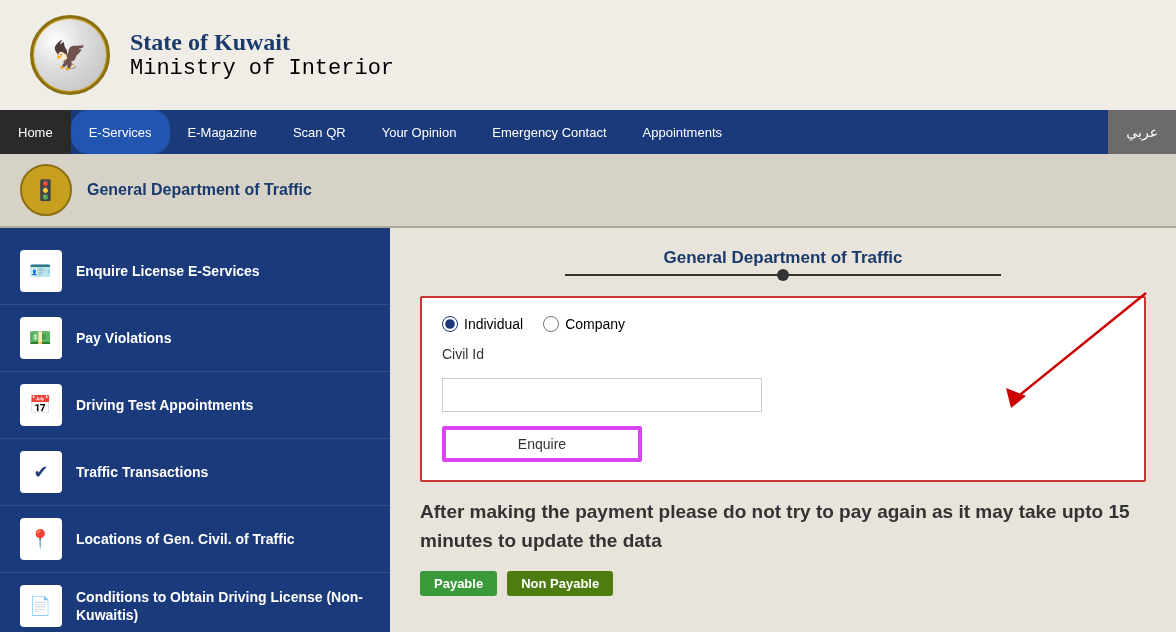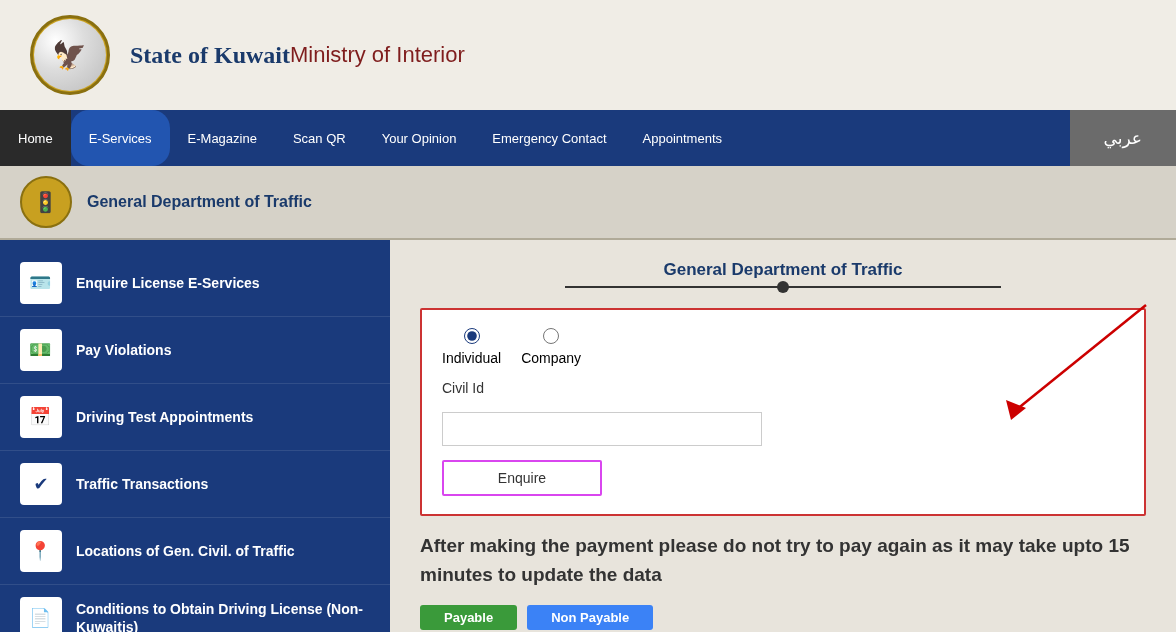--- a/index.html
+++ b/index.html
@@ -27,50 +27,50 @@
     .logo-inner {
       width: 72px; height: 72px;
       border-radius: 50%;
       background: radial-gradient(circle at 30% 30%, #fff 0%, #ddd 40%, #bbb 100%);
       display: flex; align-items: center; justify-content: center;
       font-size: 10px; color: #333; text-align: center;
     }
     .logo-eagle {
       font-size: 28px;
     }
-    .header-title { display: flex; flex-direction: row; }
+    .header-title { display: flex; flex-direction: column; }
     .header-title-en { font-size: 24px; font-weight: bold; color: #1a3a6b; font-family: 'Times New Roman', serif; }
-    .header-title-sub { font-size: 22px; color: #7f1d1d; font-family: Liberation Sans, sans-serif; }
+    .header-title-sub { font-size: 22px; color: #000000; font-family: Liberation Mono, monospace; }
 
     
     .navbar {
       background: #1a3a7c;
       display: flex;
       align-items: stretch;
-      height: 56px;
+      height: 44px;
     }
     .nav-item {
       color: #fff;
       padding: 0 18px;
       display: flex; align-items: center;
       font-size: 13px;
       cursor: pointer;
       white-space: nowrap;
       border: none; background: none;
       text-decoration: none;
     }
     .nav-item.active { background: #2255b0; border-radius: 18px; }
     .nav-item.home { background: #2a2a2a; }
     .nav-arabic {
       margin-left: auto;
       background: #6b6b6b;
       color: #fff;
-      padding: 0 34px;
+      padding: 0 18px;
       display: flex; align-items: center;
-      font-size: 17px;
+      font-size: 14px;
       cursor: pointer;
     }
 
     
     .dept-header {
       background: #d6d2c8;
       padding: 10px 20px;
       display: flex;
       align-items: center;
       gap: 15px;
@@ -174,21 +174,20 @@
       gap: 20px;
       margin-bottom: 14px;
       align-items: center;
     }
     .radio-label {
       display: flex;
       align-items: center;
       gap: 6px;
       font-size: 14px;
       cursor: pointer;
-      flex-direction: column;
     }
     .radio-label input[type="radio"] {
       width: 16px; height: 16px;
       accent-color: #1a3a7c;
     }
     .field-label {
       font-size: 14px;
       color: #333;
       margin-bottom: 16px;
     }
@@ -196,24 +195,24 @@
       width: 320px;
       height: 34px;
       border: 1px solid #ccc;
       padding: 4px 8px;
       font-size: 14px;
       display: block;
       margin-bottom: 14px;
       background: #fff;
     }
     .enquire-btn {
-      width: 160px;
+      width: 200px;
       height: 36px;
       background: #fff;
-      border: 2px solid #d946ef;
+      border: 4px solid #d946ef;
       color: #333;
       font-size: 14px;
       cursor: pointer;
       border-radius: 2px;
       display: flex; align-items: center; justify-content: center;
     }
 
     
     .arrow-overlay {
       position: absolute;
@@ -231,28 +230,28 @@
     }
     .warning-text strong { font-weight: bold; }
 
     
     .legend-row {
       display: flex;
       gap: 10px;
       align-items: center;
     }
     .badge {
-      padding: 5px 24px;
+      padding: 5px 14px;
       border-radius: 3px;
       font-size: 13px;
       color: #fff;
       font-weight: bold;
     }
     .badge-payable { background: #3a9a3a; }
-    .badge-nonpayable { background: #3b82f6; }
+    .badge-nonpayable { background: #4d7c0f; }
   </style>
 </head>
 <body>
 
 <div class="header">
   <div class="logo-circle">
     <div class="logo-inner">
       <span class="logo-eagle">🦅</span>
     </div>
   </div>

